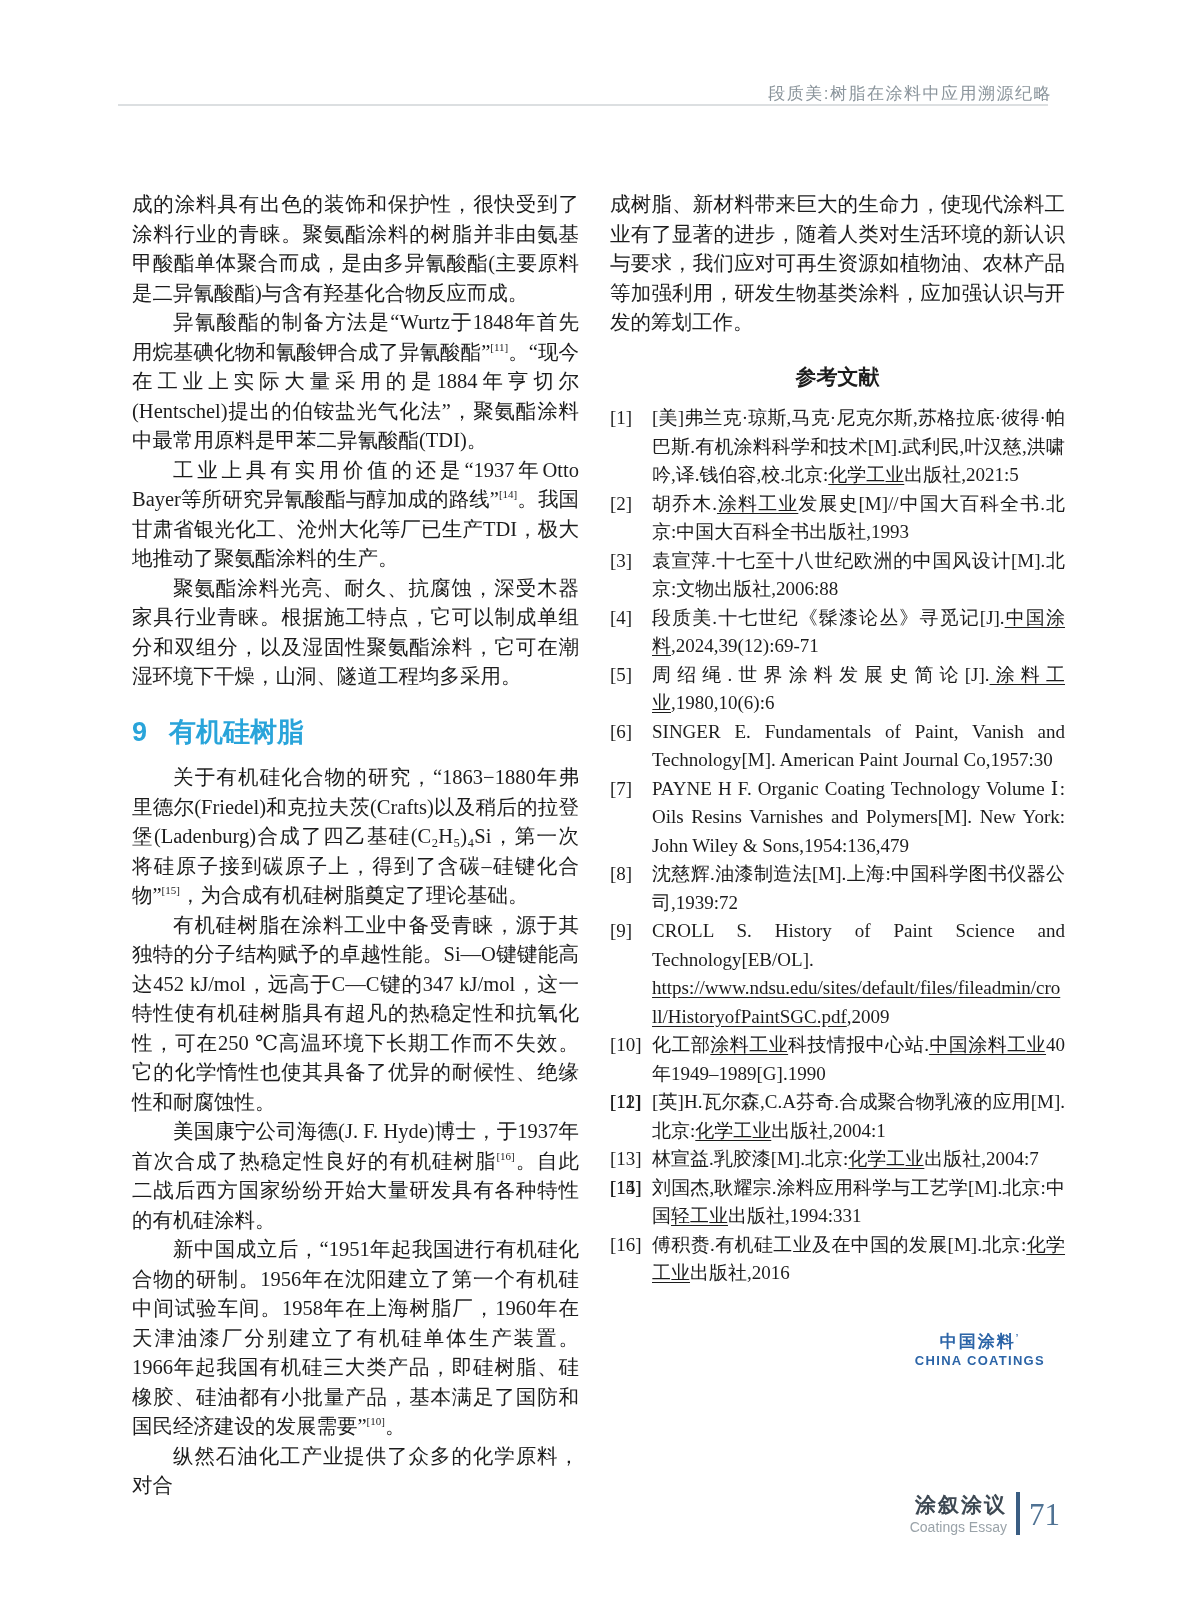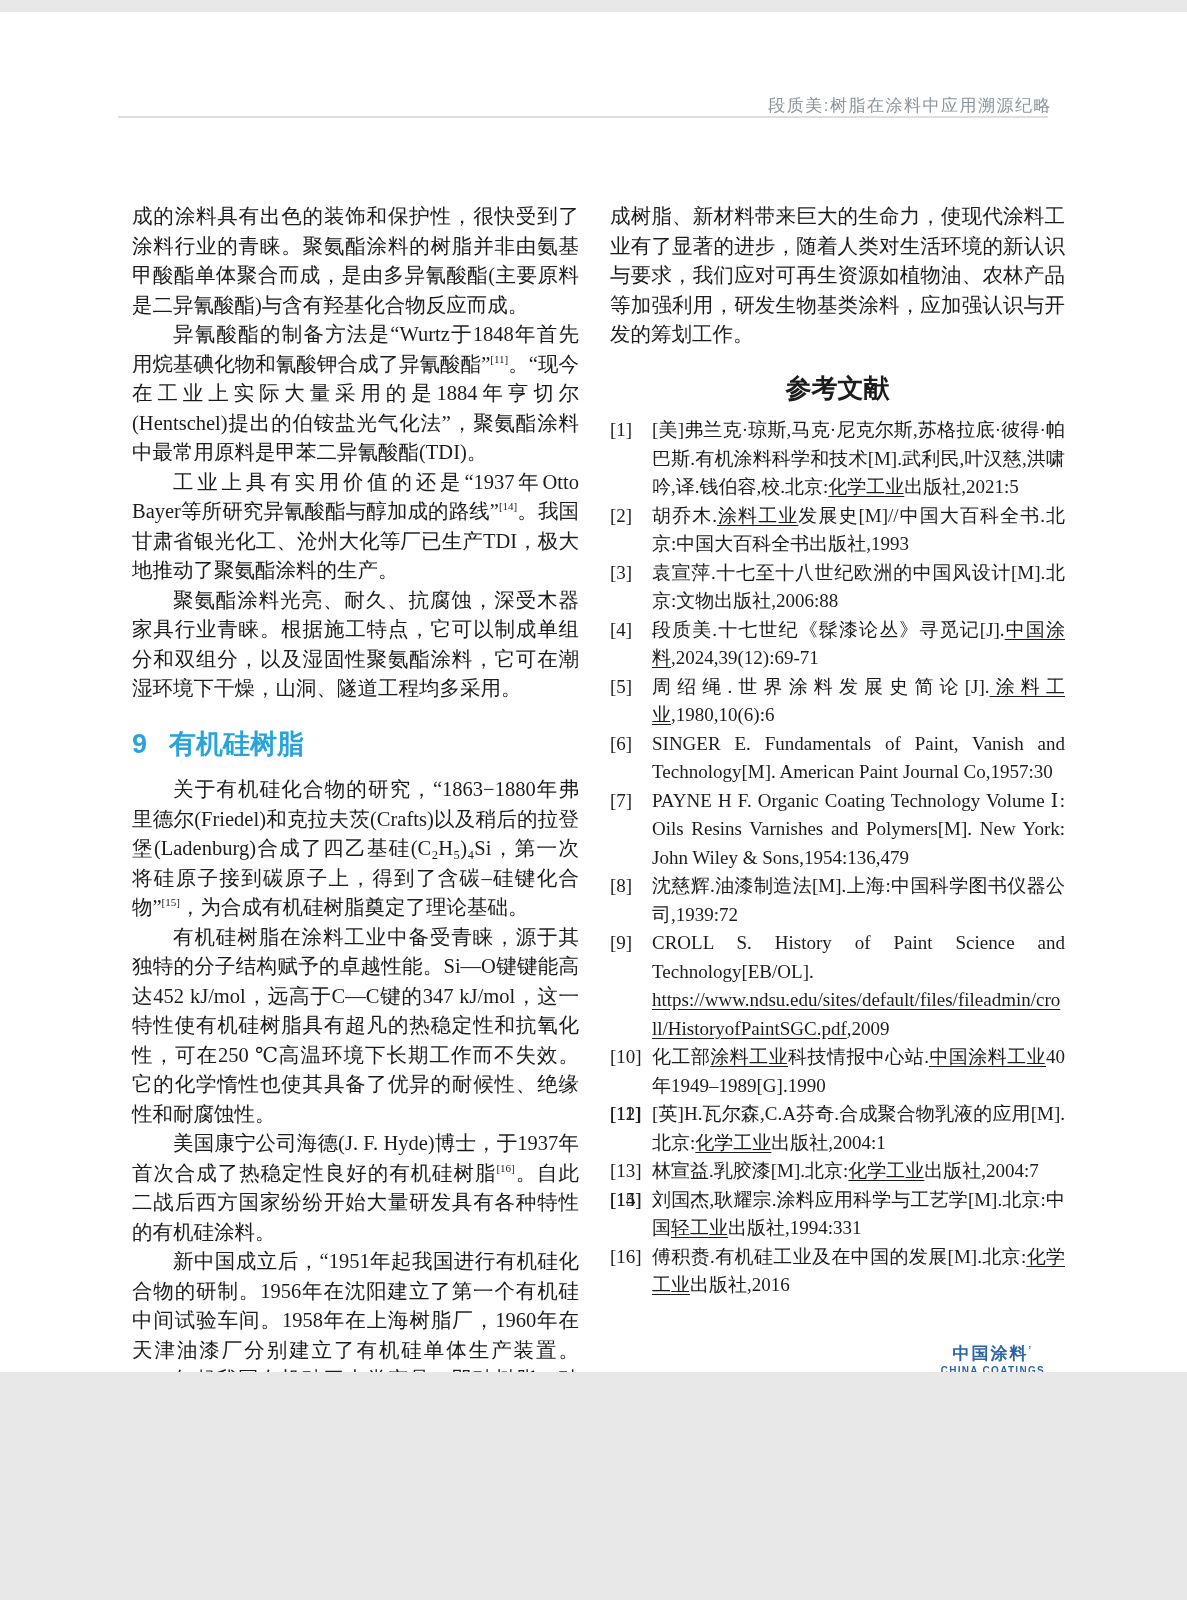--- a/index.html
+++ b/index.html
@@ -1,17 +1,17 @@
 <!DOCTYPE html>
 <html><head>
 <meta charset="utf-8">
 <style>
   html,body { margin:0; padding:0; background:#e8e8e8; }
   .page {
-    position:relative; width:1187px; height:1360px; margin:12px auto;
+    position:relative; width:1187px; height:1600px; margin:0 auto;
     background:#ffffff; overflow:hidden;
     font-family:"Liberation Serif","DejaVu Serif",serif;
     color:#1c1c1c;
   }
   .running-head {
     position:absolute; top:82px; right:135px;
     font-family:"Liberation Sans","DejaVu Sans",sans-serif;
     font-size:17px; color:#8b959c; letter-spacing:1.5px;
   }
   .head-rule {
@@ -29,33 +29,33 @@
   sup { font-size:11px; line-height:0; vertical-align:super; }
   .section-heading {
     display:flex; gap:22px; align-items:baseline;
     margin:26px 0 16px 0;
     font-family:"Liberation Sans","DejaVu Sans",sans-serif;
     font-weight:bold; font-size:27px; line-height:1.1;
   }
   .refs-title {
     margin:24px 0 13px 0; text-align:center;
     font-family:"Liberation Sans","DejaVu Sans",sans-serif;
-    font-weight:bold; font-size:26px; color:#1c1c1c;
+    font-weight:bold; font-size:21px; color:#1c1c1c;
   }
   .ref-list { font-size:19px; line-height:28.5px; }
   .ref { position:relative; padding-left:42px; text-align:justify; overflow-wrap:anywhere; }
   .ref-num { position:absolute; left:0; top:0; }
   .u { text-decoration:underline; text-underline-offset:3px; }
   .logo {
     position:absolute; top:1333px; right:142px; text-align:center;
     font-family:"Liberation Sans","DejaVu Sans",sans-serif;
   }
   .logo-cn { font-size:17px; font-weight:bold; letter-spacing:2px; line-height:1.1; }
   .logo-tm { font-size:9px; vertical-align:top; }
-  .logo-en { font-size:10px; font-weight:bold; letter-spacing:1.3px; margin-top:1px; }
+  .logo-en { font-size:13px; font-weight:bold; letter-spacing:1.3px; margin-top:1px; }
   .footer { position:absolute; top:1492px; right:127px; display:flex; }
   .footer-left { text-align:right; padding-right:9px; }
   .footer-cn {
     font-family:"Liberation Sans","DejaVu Sans",sans-serif;
     font-weight:bold; font-size:21px; color:#3d4852; letter-spacing:2px; line-height:1.2;
   }
   .footer-en { font-family:Liberation Sans, sans-serif; font-size:14px; color:#9aa3a9; margin-top:2px; }
   .footer-bar { width:4px; }
   .footer-page { font-family:"Liberation Serif",serif; font-size:31px; padding-left:9px; padding-top:5px; }
 </style>

